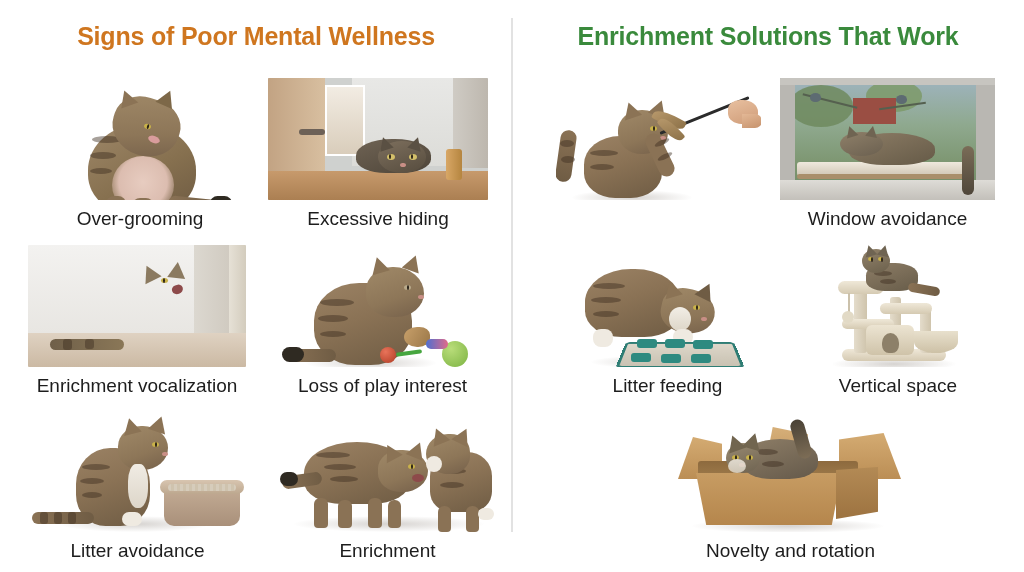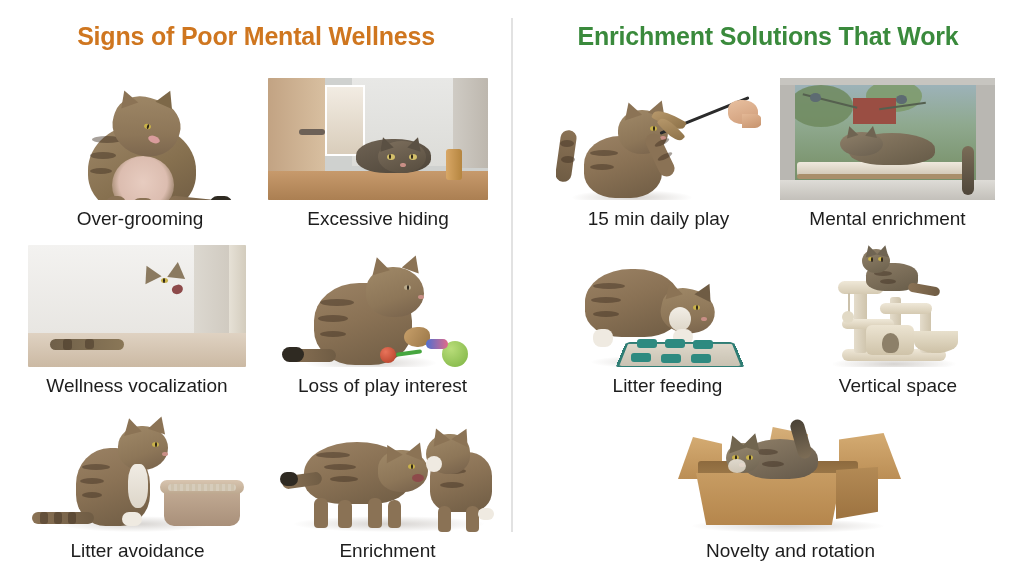--- a/index.html
+++ b/index.html
@@ -339,21 +339,21 @@
 
         <div style="position:absolute;left:66%;top:33%;width:11px;height:9px;
              background:#8d4a4a;border-radius:50% 50% 60% 60%;transform:rotate(-20deg);"></div>
 
         <div class="tail" style="left:10%;bottom:14%;width:34%;height:11px;
              background:linear-gradient(90deg,#6f5f49,#8a7757);"></div>
         <div class="stripe" style="left:16%;bottom:14%;width:9px;height:11px;border-radius:3px;"></div>
         <div class="stripe" style="left:26%;bottom:14.5%;width:9px;height:10px;border-radius:3px;"></div>
       </div>
     </div>
-    <div class="caption">Wellness vocalization</div>
+    <div class="caption">Enrichment vocalization</div>
   </div>
 
   <div class="cell" id="cell-litter-avoidance">
     <div class="art">
       <div class="shadow" style="left:30px; top:104px; width:150px; height:16px;"></div>
 
       <div class="body" style="left:46px; top:36px; width:74px; height:78px;
            border-radius:46% 46% 40% 40%;"></div>
       <div class="stripe" style="left:52px; top:52px; width:28px; height:6px;"></div>
       <div class="stripe" style="left:50px; top:66px; width:24px; height:6px;"></div>
@@ -487,21 +487,20 @@
       <div class="stripe" style="left:4px; top:62px; width:14px; height:7px;"></div>
       <div class="stripe" style="left:5px; top:78px; width:14px; height:7px;"></div>
 
       <div class="wand-stick" style="left:104px; top:54px; width:96px; height:3px; transform:rotate(-22deg);"></div>
       <div class="feather" style="left:96px; top:36px; width:34px; height:12px; transform:rotate(28deg);"></div>
       <div class="feather" style="left:100px; top:46px; width:30px; height:11px; transform:rotate(46deg);"></div>
       <div class="hand" style="left:172px; top:22px; width:30px; height:24px;"></div>
       <div style="position:absolute;left:186px;top:36px;width:20px;height:14px;
            background:linear-gradient(160deg,#e3b896,#c6926c);border-radius:0 8px 8px 0;"></div>
     </div>
-    <div class="caption">15 min daily play</div>
   </div>
 
   <div class="cell" id="cell-window-enrichment">
     <div class="art">
       <div class="photo">
         <div class="win-outside"></div>
         <div class="win-tree" style="left:4%; top:6%; width:30%; height:34%;"></div>
         <div class="win-tree" style="left:40%; top:2%; width:26%; height:26%; background:#7d9a68;"></div>
         <div class="win-house" style="left:34%; top:16%; width:20%; height:22%;"></div>
 
@@ -528,21 +527,21 @@
              background:linear-gradient(160deg,#8f8069,#6b6050);border-radius:50%;"></div>
         <div class="ear" style="left:30%;bottom:52%;border-left-width:6px;border-right-width:6px;
              border-bottom:11px solid #6f6452;transform:rotate(-18deg);"></div>
         <div class="ear" style="left:40%;bottom:52%;border-left-width:6px;border-right-width:6px;
              border-bottom:11px solid #6f6452;transform:rotate(10deg);"></div>
 
         <div style="position:absolute;right:10%;bottom:4%;width:12px;height:40%;
              background:linear-gradient(180deg,#7a6c57,#4f463a);border-radius:10px;"></div>
       </div>
     </div>
-    <div class="caption">Mental enrichment</div>
+    <div class="caption">Window avoidance</div>
   </div>
 
   <div class="cell" id="cell-puzzle-feeding">
     <div class="art">
       <div class="shadow" style="left:26px; top:110px; width:150px; height:14px;"></div>
 
       <div class="body" style="left:20px; top:24px; width:96px; height:68px;
            border-radius:48% 48% 38% 38%;"></div>
       <div class="stripe" style="left:28px; top:38px; width:32px; height:6px;"></div>
       <div class="stripe" style="left:26px; top:52px; width:30px; height:6px;"></div>

